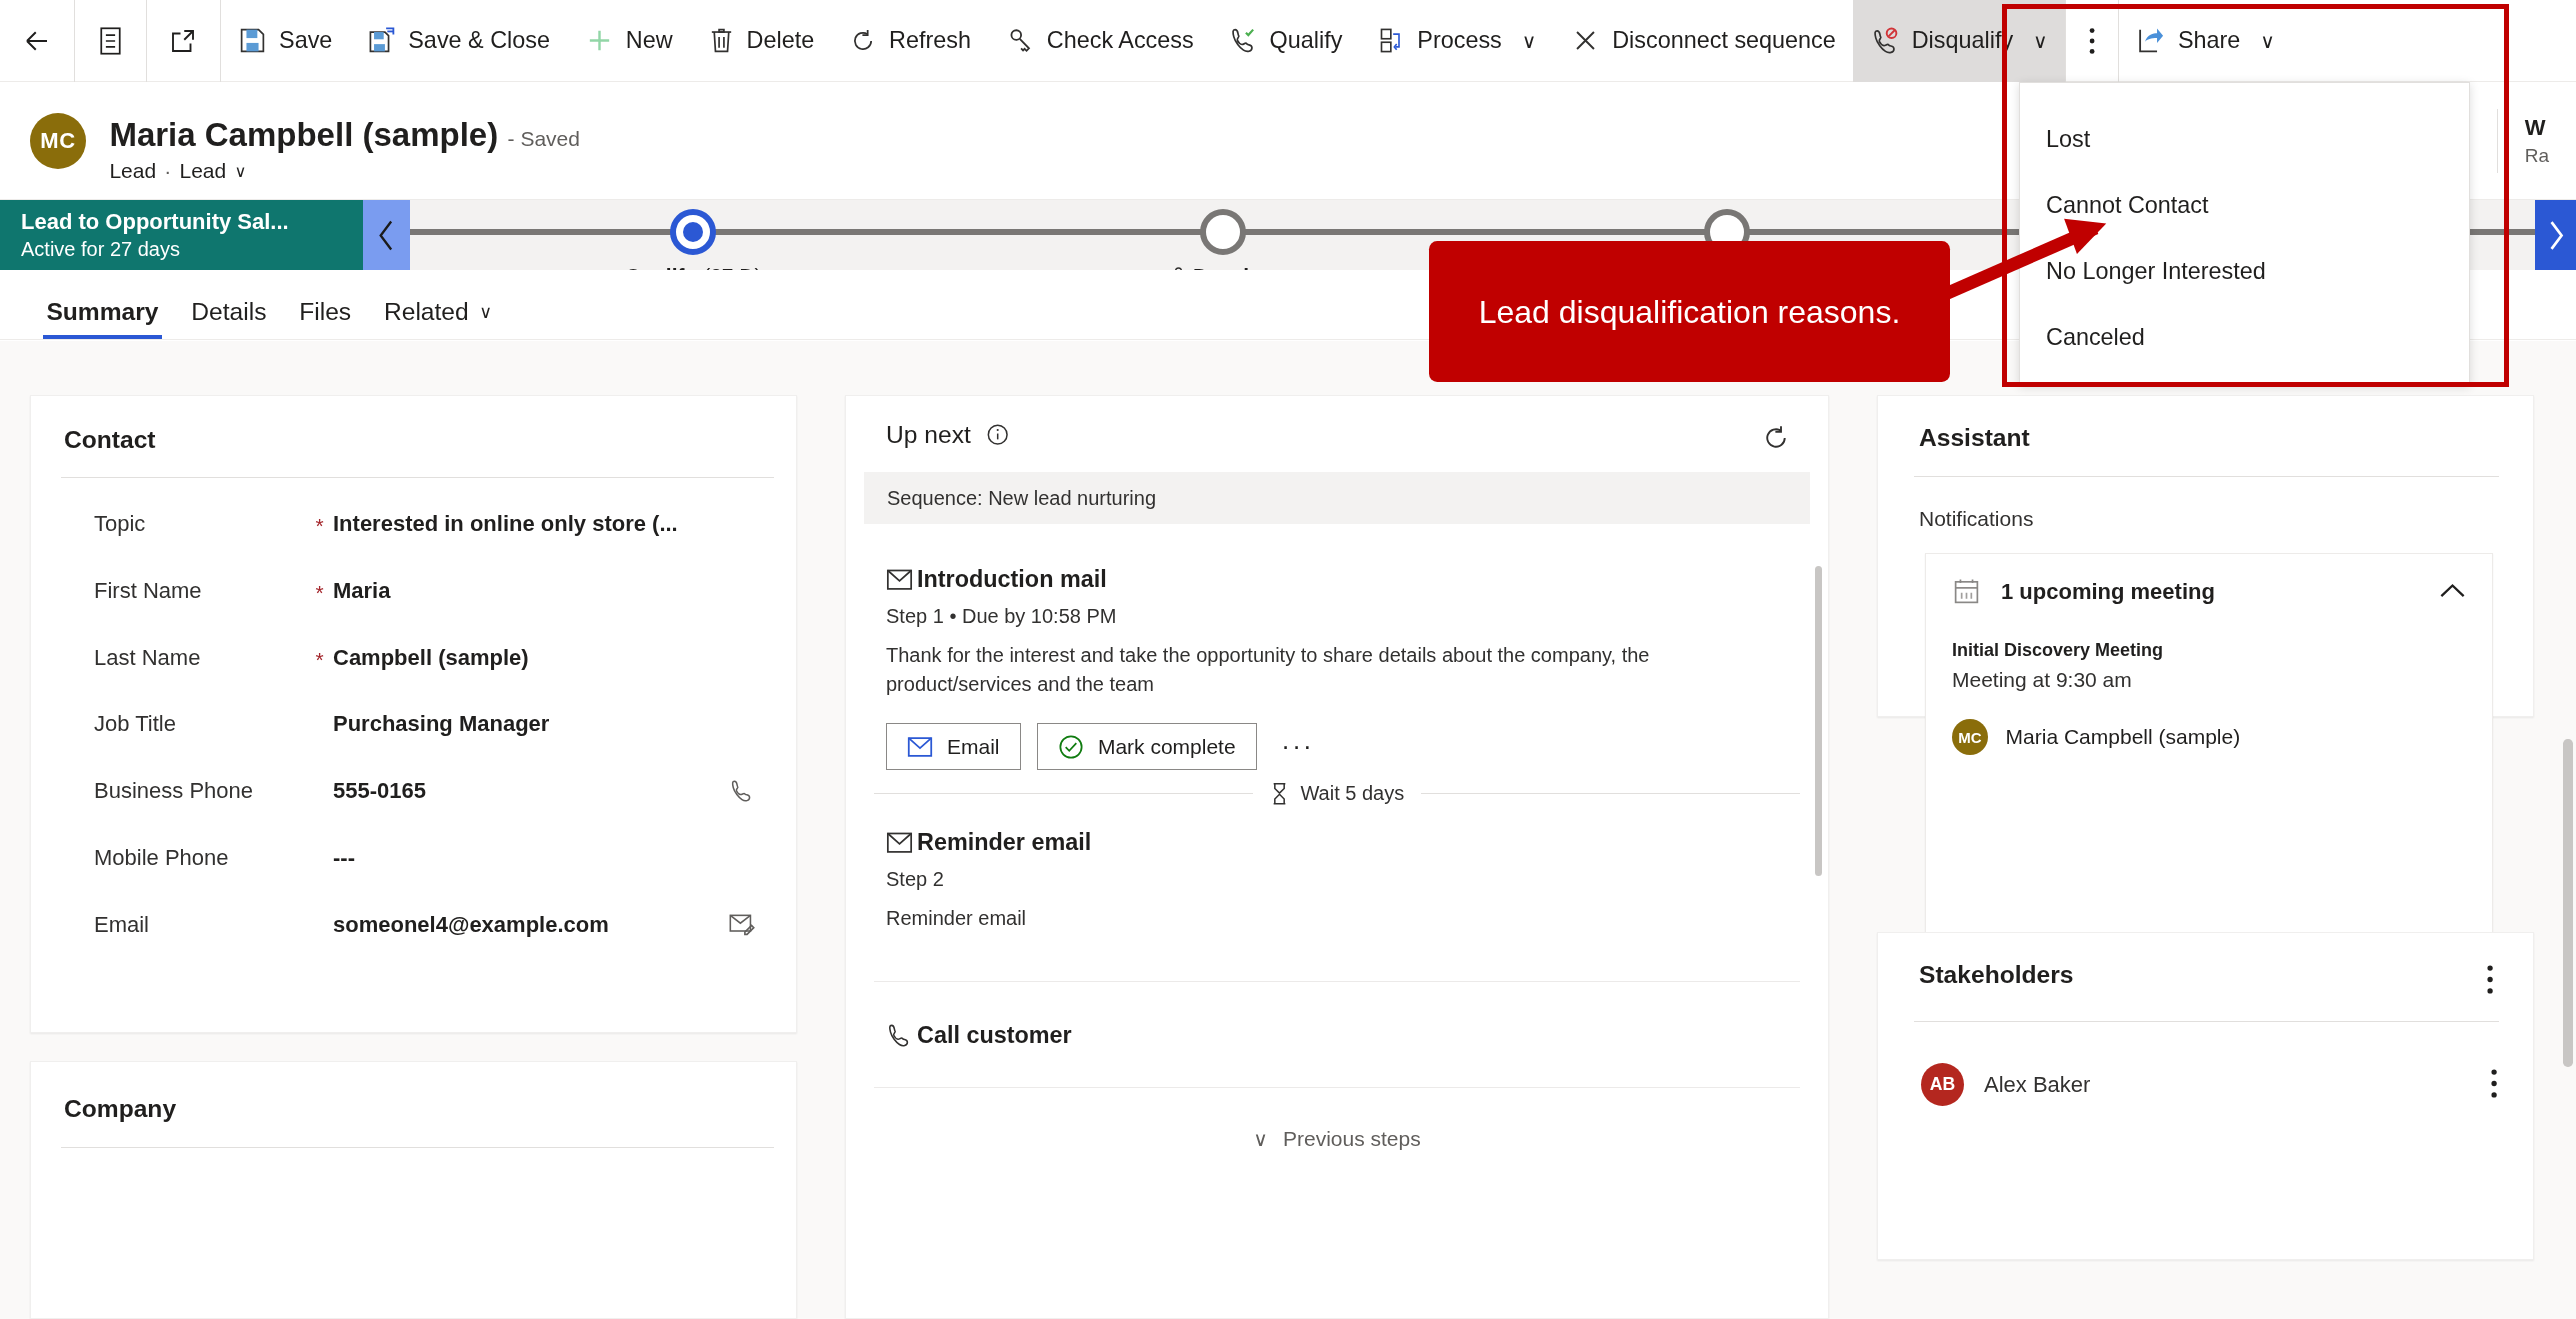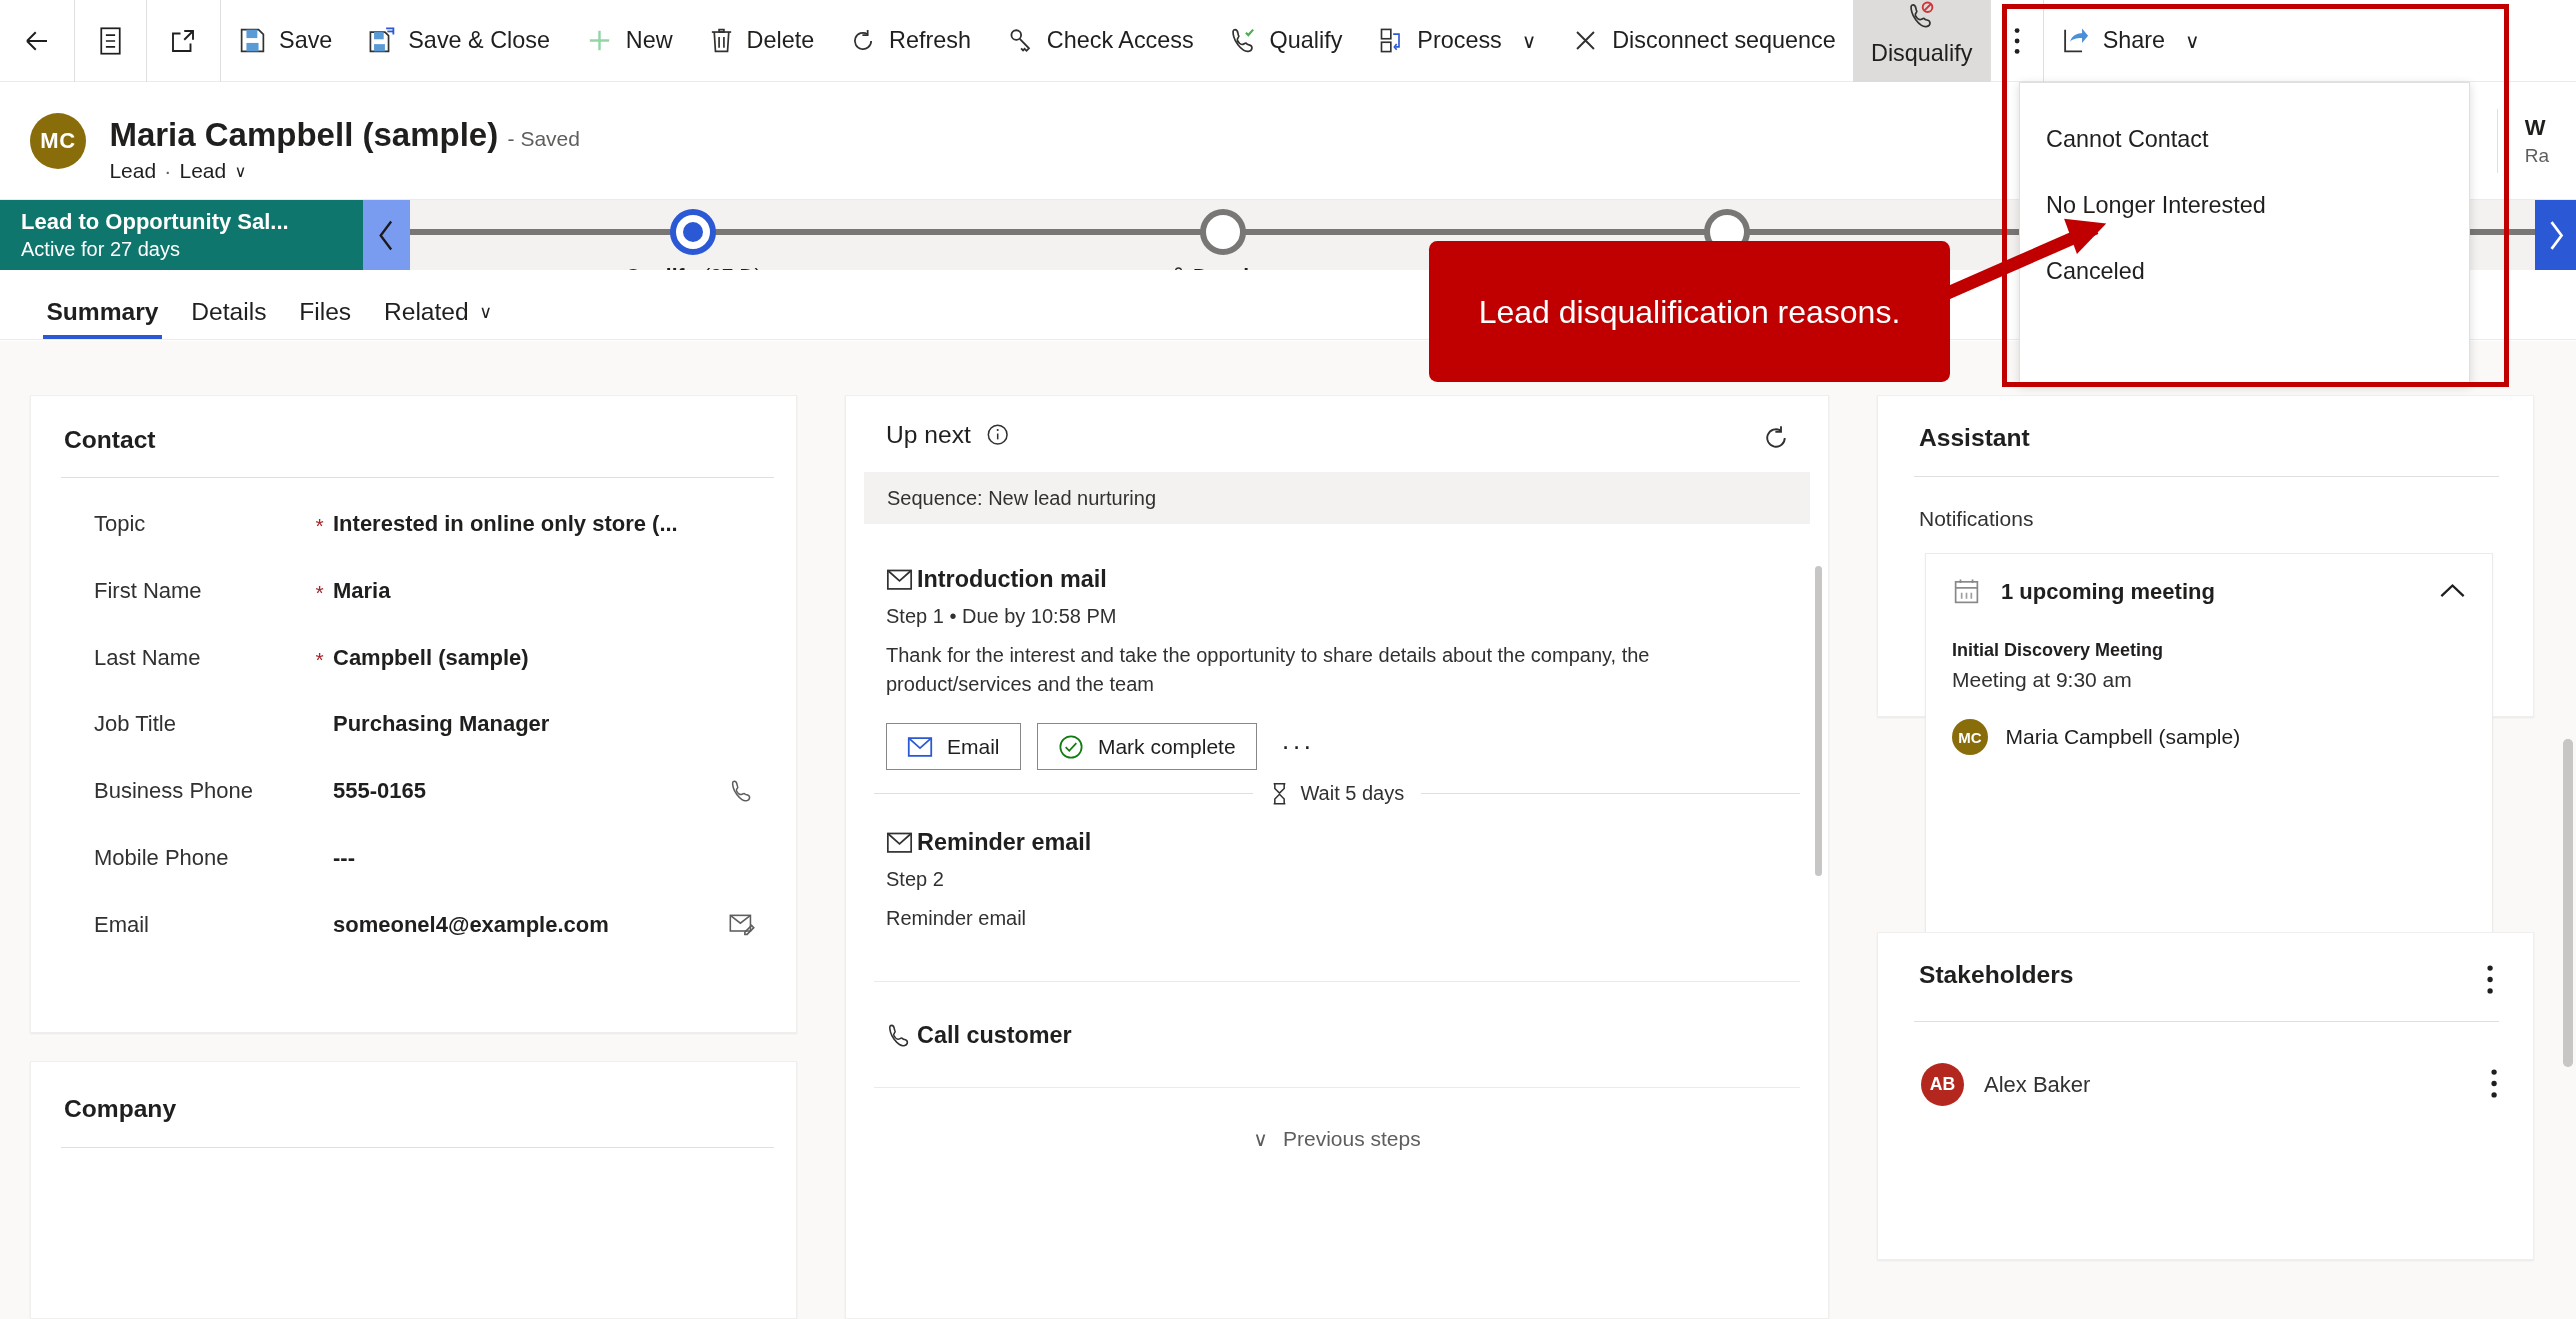--- a/index.html
+++ b/index.html
@@ -19,21 +19,21 @@
     border-bottom: 0.6px solid #edebe9;
   }
   .cmd-sep { width: 0.6px; height: 82px; background: #e1dfdd; flex: 0 0 auto; }
   .cmd-btn {
     display: flex; align-items: center; gap: 11.7px; height: 82px;
     padding: 0 17.6px; cursor: pointer; flex: 0 0 auto; white-space: nowrap;
   }
   .cmd-btn .lbl { font-size: 23.4px; color: #201f1e; }
   .cmd-btn.icon-only { padding: 0 22px; }
   .cmd-caret { font-size: 20px; color: #201f1e; margin-left: 8.2px; }
-  .cmd-btn.active { background: #dedcdb; flex-direction: column; }
+  .cmd-btn.active { background: #dedcdb; }
 
   .ico { display: inline-flex; align-items: center; justify-content: center; flex: 0 0 auto; }
   .ico svg { display: block; }
 
   
   .rec-header {
     position: absolute; left: 0; top: 83px; width: 2576px; height: 117px;
     background: #ffffff; display: flex; align-items: center;
     border-bottom: 0.6px solid #edebe9;
   }
@@ -700,20 +700,21 @@
               <circle cx="3" cy="22" r="2.1"></circle>
             </svg>
         </span>
       </div>
     </div>
 
     <div class="page-scroll-thumb"></div>
   </div>
 
   <div class="dd-menu">
+    <div class="dd-item">Lost</div>
     <div class="dd-item">Cannot Contact</div>
     <div class="dd-item">No Longer Interested</div>
     <div class="dd-item">Canceled</div>
   </div>
 
   <div class="redbox"></div>
 
   <svg class="arrow-svg" viewBox="0 0 420 280">
     <path d="M0 185 L150 185 L150 185 Z" fill="none"></path>
     <path d="M8 188 L300 60 L300 60" stroke="#c00000" stroke-width="22" fill="none"></path>

